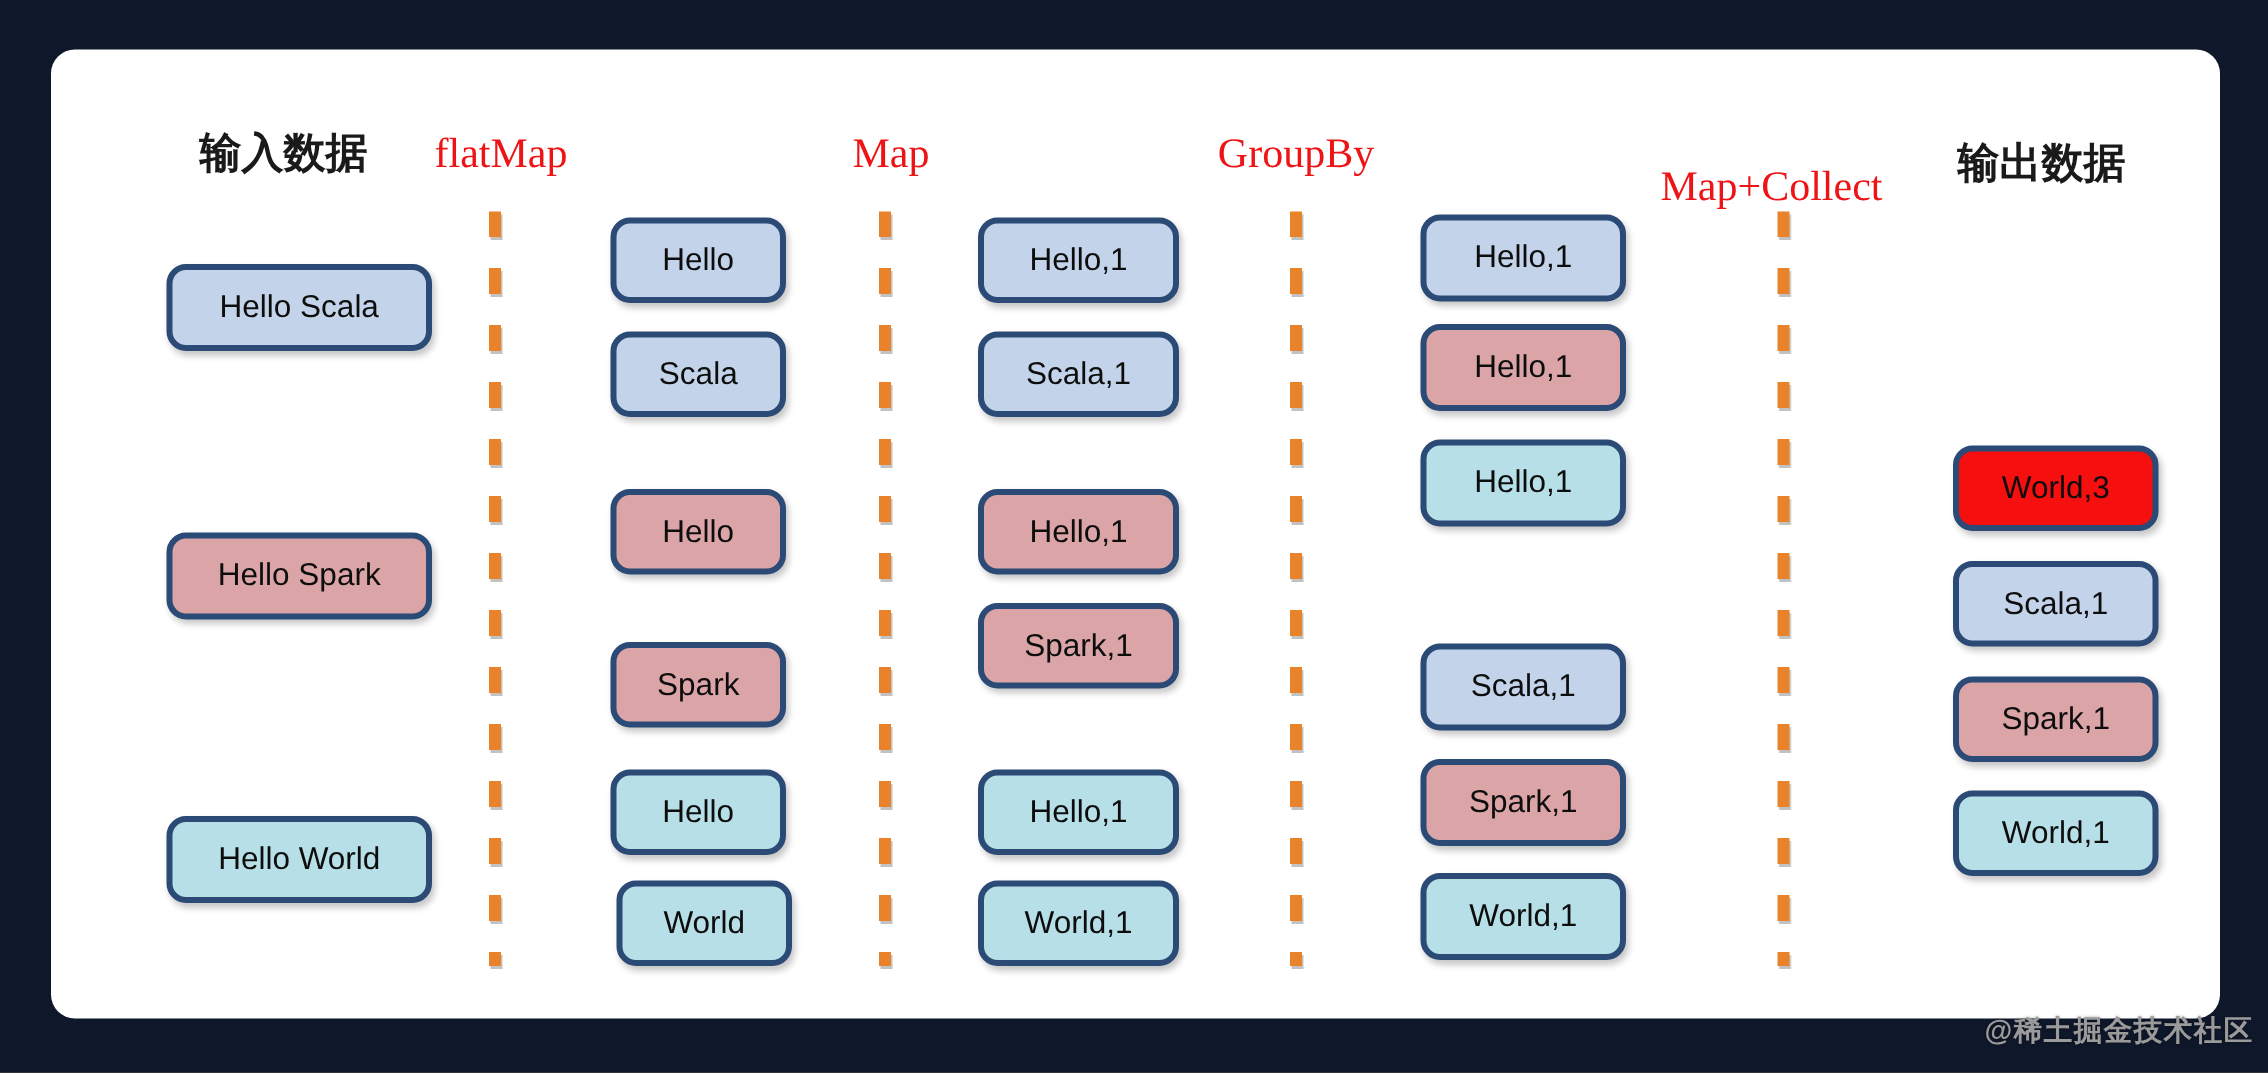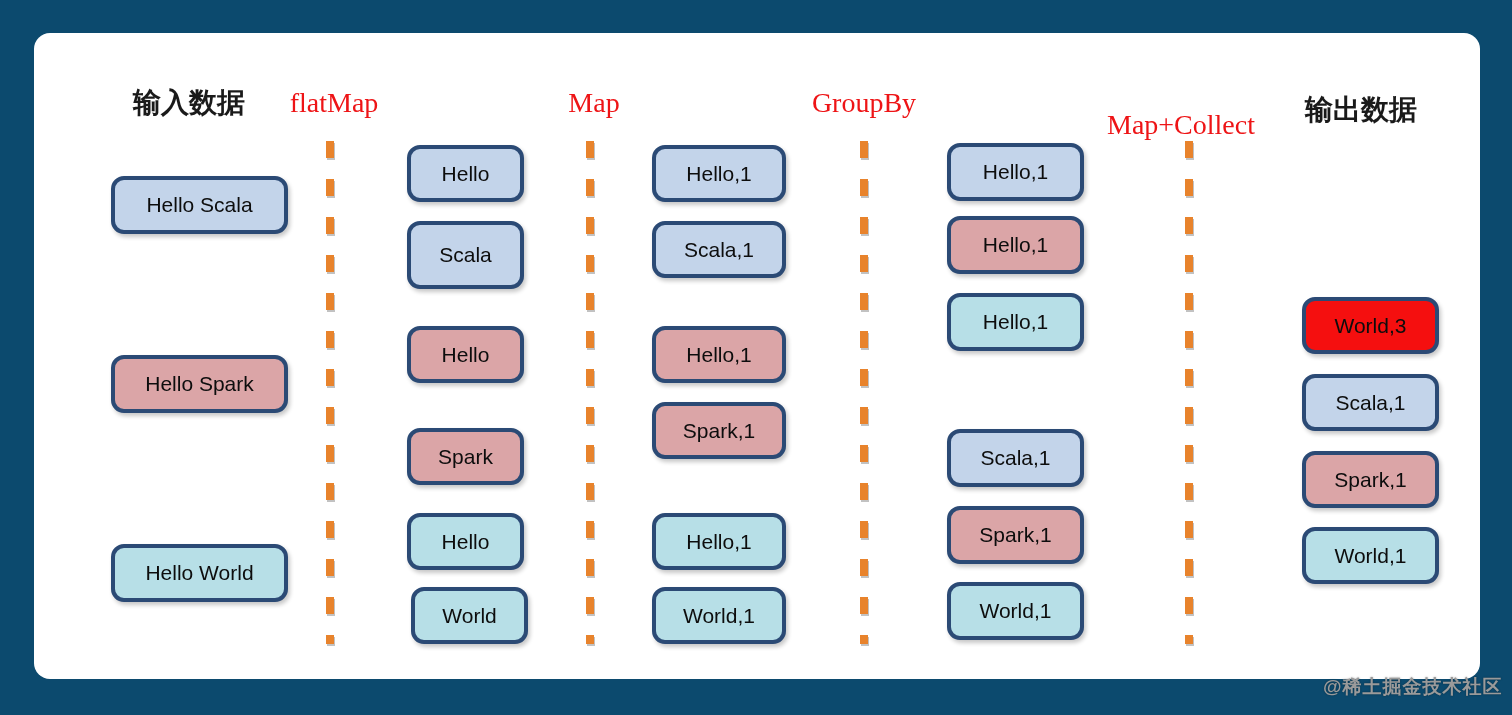--- a/index.html
+++ b/index.html
@@ -1,17 +1,17 @@
 <!DOCTYPE html>
 <html><head>
 <meta charset="utf-8">
 <style>
   html,body{margin:0;padding:0;background:#000;}
   .stage{
-    position:relative;width:1512px;height:715px;background:#0c4a6e;overflow:hidden;
+    position:relative;width:1512px;height:715px;background:#0f172a;overflow:hidden;
     font-family:"Liberation Sans",sans-serif;
   }
   .card{
     position:absolute;left:34px;top:33px;width:1446px;height:646px;
     background:#ffffff;border-radius:16px;
   }
   .header{
     position:absolute;transform:translateX(-50%);white-space:nowrap;
     font-family:"Liberation Serif",serif;font-size:28px;font-weight:700;
     line-height:30px;
@@ -54,21 +54,21 @@
         <div class="dash-line" style="left: 296px; top: 108px; height: 503px;"></div>
         <div class="dash-line" style="left: 556px; top: 108px; height: 503px;"></div>
         <div class="dash-line" style="left: 830px; top: 108px; height: 503px;"></div>
         <div class="dash-line" style="left: 1155px; top: 108px; height: 503px;"></div>
       </div>
     <div id="boxes-layer">
         <div class="flow-box" style="left: 77px; top: 143px; width: 177px; height: 58px; background: rgb(195, 212, 234);">Hello Scala</div>
         <div class="flow-box" style="left: 77px; top: 322px; width: 177px; height: 58px; background: rgb(219, 165, 167);">Hello Spark</div>
         <div class="flow-box" style="left: 77px; top: 511px; width: 177px; height: 58px; background: rgb(183, 223, 231);">Hello World</div>
         <div class="flow-box" style="left: 373px; top: 112px; width: 117px; height: 57px; background: rgb(195, 212, 234);">Hello</div>
-        <div class="flow-box" style="left: 373px; top: 188px; width: 117px; height: 68px; background: rgb(195, 212, 234);">Scala</div>
+        <div class="flow-box" style="left: 373px; top: 188px; width: 117px; height: 57px; background: rgb(195, 212, 234);">Scala</div>
         <div class="flow-box" style="left: 373px; top: 293px; width: 117px; height: 57px; background: rgb(219, 165, 167);">Hello</div>
         <div class="flow-box" style="left: 373px; top: 369px; width: 117px; height: 57px; background: rgb(219, 165, 167); margin-top: 26px;">Spark</div>
         <div class="flow-box" style="left: 373px; top: 480px; width: 117px; height: 57px; background: rgb(183, 223, 231);">Hello</div>
         <div class="flow-box" style="left: 377px; top: 554px; width: 117px; height: 57px; background: rgb(183, 223, 231);">World</div>
         <div class="flow-box" style="left: 618px; top: 112px; width: 134px; height: 57px; background: rgb(195, 212, 234);">Hello,1</div>
         <div class="flow-box" style="left: 618px; top: 188px; width: 134px; height: 57px; background: rgb(195, 212, 234);">Scala,1</div>
         <div class="flow-box" style="left: 618px; top: 293px; width: 134px; height: 57px; background: rgb(219, 165, 167);">Hello,1</div>
         <div class="flow-box" style="left: 618px; top: 369px; width: 134px; height: 57px; background: rgb(219, 165, 167);">Spark,1</div>
         <div class="flow-box" style="left: 618px; top: 480px; width: 134px; height: 57px; background: rgb(183, 223, 231);">Hello,1</div>
         <div class="flow-box" style="left: 618px; top: 554px; width: 134px; height: 57px; background: rgb(183, 223, 231);">World,1</div>

